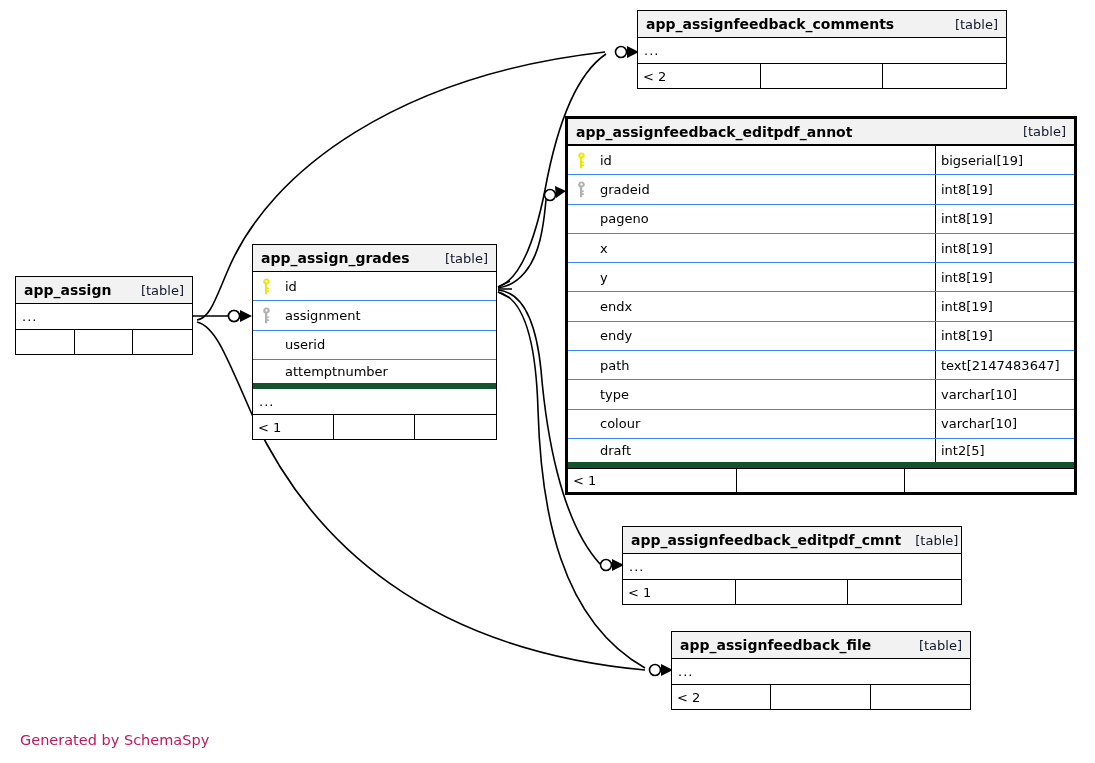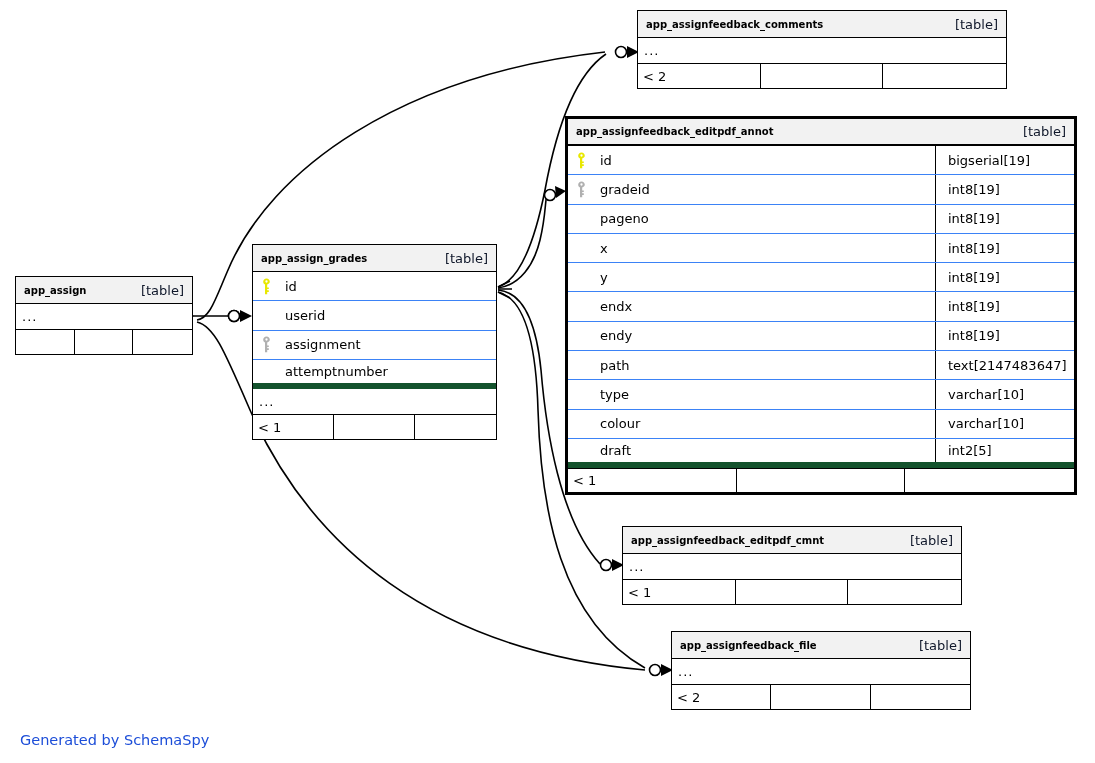--- a/index.html
+++ b/index.html
@@ -51,21 +51,21 @@
     align-items: center;
     justify-content: space-between;
     padding: 0 8px;
     height: 27px;
   }
   .emphasis .tbl-header {
     border-bottom: 2px solid #000000;
   }
   .tbl-name {
     font-weight: bold;
-    font-size: 10px;
+    font-size: 14px;
     white-space: nowrap;
   }
   .tbl-kind {
     font-size: 13px;
     color: #0f172a;
     white-space: nowrap;
     padding-left: 14px;
   }
 
   .tbl-rows { display: block; }
@@ -85,21 +85,21 @@
     align-items: center;
     padding-left: 6px;
     min-width: 0;
     overflow: hidden;
     white-space: nowrap;
   }
   .col-type {
     flex: 0 0 auto;
     display: flex;
     align-items: center;
-    padding-left: 12px;
+    padding-left: 5px;
     padding-right: 5px;
     border-left: 1px solid #000000;
     white-space: nowrap;
     box-sizing: border-box;
   }
   .annot-type { width: 139px; }
 
   .keyslot {
     flex: 0 0 auto;
     width: 26px;
@@ -143,21 +143,21 @@
 
   
   .key-icon { display: block; }
 
   
   .credit {
     position: absolute;
     left: 20px;
     top: 732px;
     font-size: 14.5px;
-    color: #1d4ed8;
+    color: #be185d;
     white-space: nowrap;
   }
 </style>
 </head>
 <body>
 
 <div id="canvas">
 
   <svg id="edges" viewBox="0 0 1095 763">
     <g fill="none" stroke="#000000" stroke-width="1.6">
@@ -238,31 +238,31 @@
       <div class="col-row">
         <span class="keyslot">
           <svg class="key-icon" width="9" height="17" viewBox="0 0 9 17" aria-hidden="true">
             <path d="M4.5 0.5 C2.6 0.5 1.2 1.9 1.2 3.7 C1.2 5.0 1.9 6.0 3.0 6.5 L3.0 16.3 L5.2 16.3 L5.2 13.9 L6.8 13.9 L6.8 12.3 L5.2 12.3 L5.2 11.0 L6.8 11.0 L6.8 9.4 L5.2 9.4 L5.2 6.5 C6.4 6.0 7.8 5.0 7.8 3.7 C7.8 1.9 6.4 0.5 4.5 0.5 Z" fill="#e8e800"></path>
             <circle cx="4.5" cy="3.5" r="1.15" fill="#ffffff"></circle>
           </svg>
         </span>
         <span class="col-name">id</span>
       </div>
       <div class="col-row">
-        <span class="keyslot empty"></span>
-        <span class="col-name">userid</span>
-      </div>
-      <div class="col-row">
         <span class="keyslot">
           <svg class="key-icon" width="9" height="17" viewBox="0 0 9 17" aria-hidden="true">
             <path d="M4.5 0.5 C2.6 0.5 1.2 1.9 1.2 3.7 C1.2 5.0 1.9 6.0 3.0 6.5 L3.0 16.3 L5.2 16.3 L5.2 13.9 L6.8 13.9 L6.8 12.3 L5.2 12.3 L5.2 11.0 L6.8 11.0 L6.8 9.4 L5.2 9.4 L5.2 6.5 C6.4 6.0 7.8 5.0 7.8 3.7 C7.8 1.9 6.4 0.5 4.5 0.5 Z" fill="#b0b0b0"></path>
             <circle cx="4.5" cy="3.5" r="1.15" fill="#ffffff"></circle>
           </svg>
         </span>
         <span class="col-name">assignment</span>
+      </div>
+      <div class="col-row">
+        <span class="keyslot empty"></span>
+        <span class="col-name">userid</span>
       </div>
       <div class="col-row">
         <span class="keyslot empty"></span>
         <span class="col-name">attemptnumber</span>
       </div>
     </div>
 
     <div class="ellipsis-row">...</div>
     <div class="tbl-footer">
       <span class="foot-cell foot-left">&lt; 1</span>

